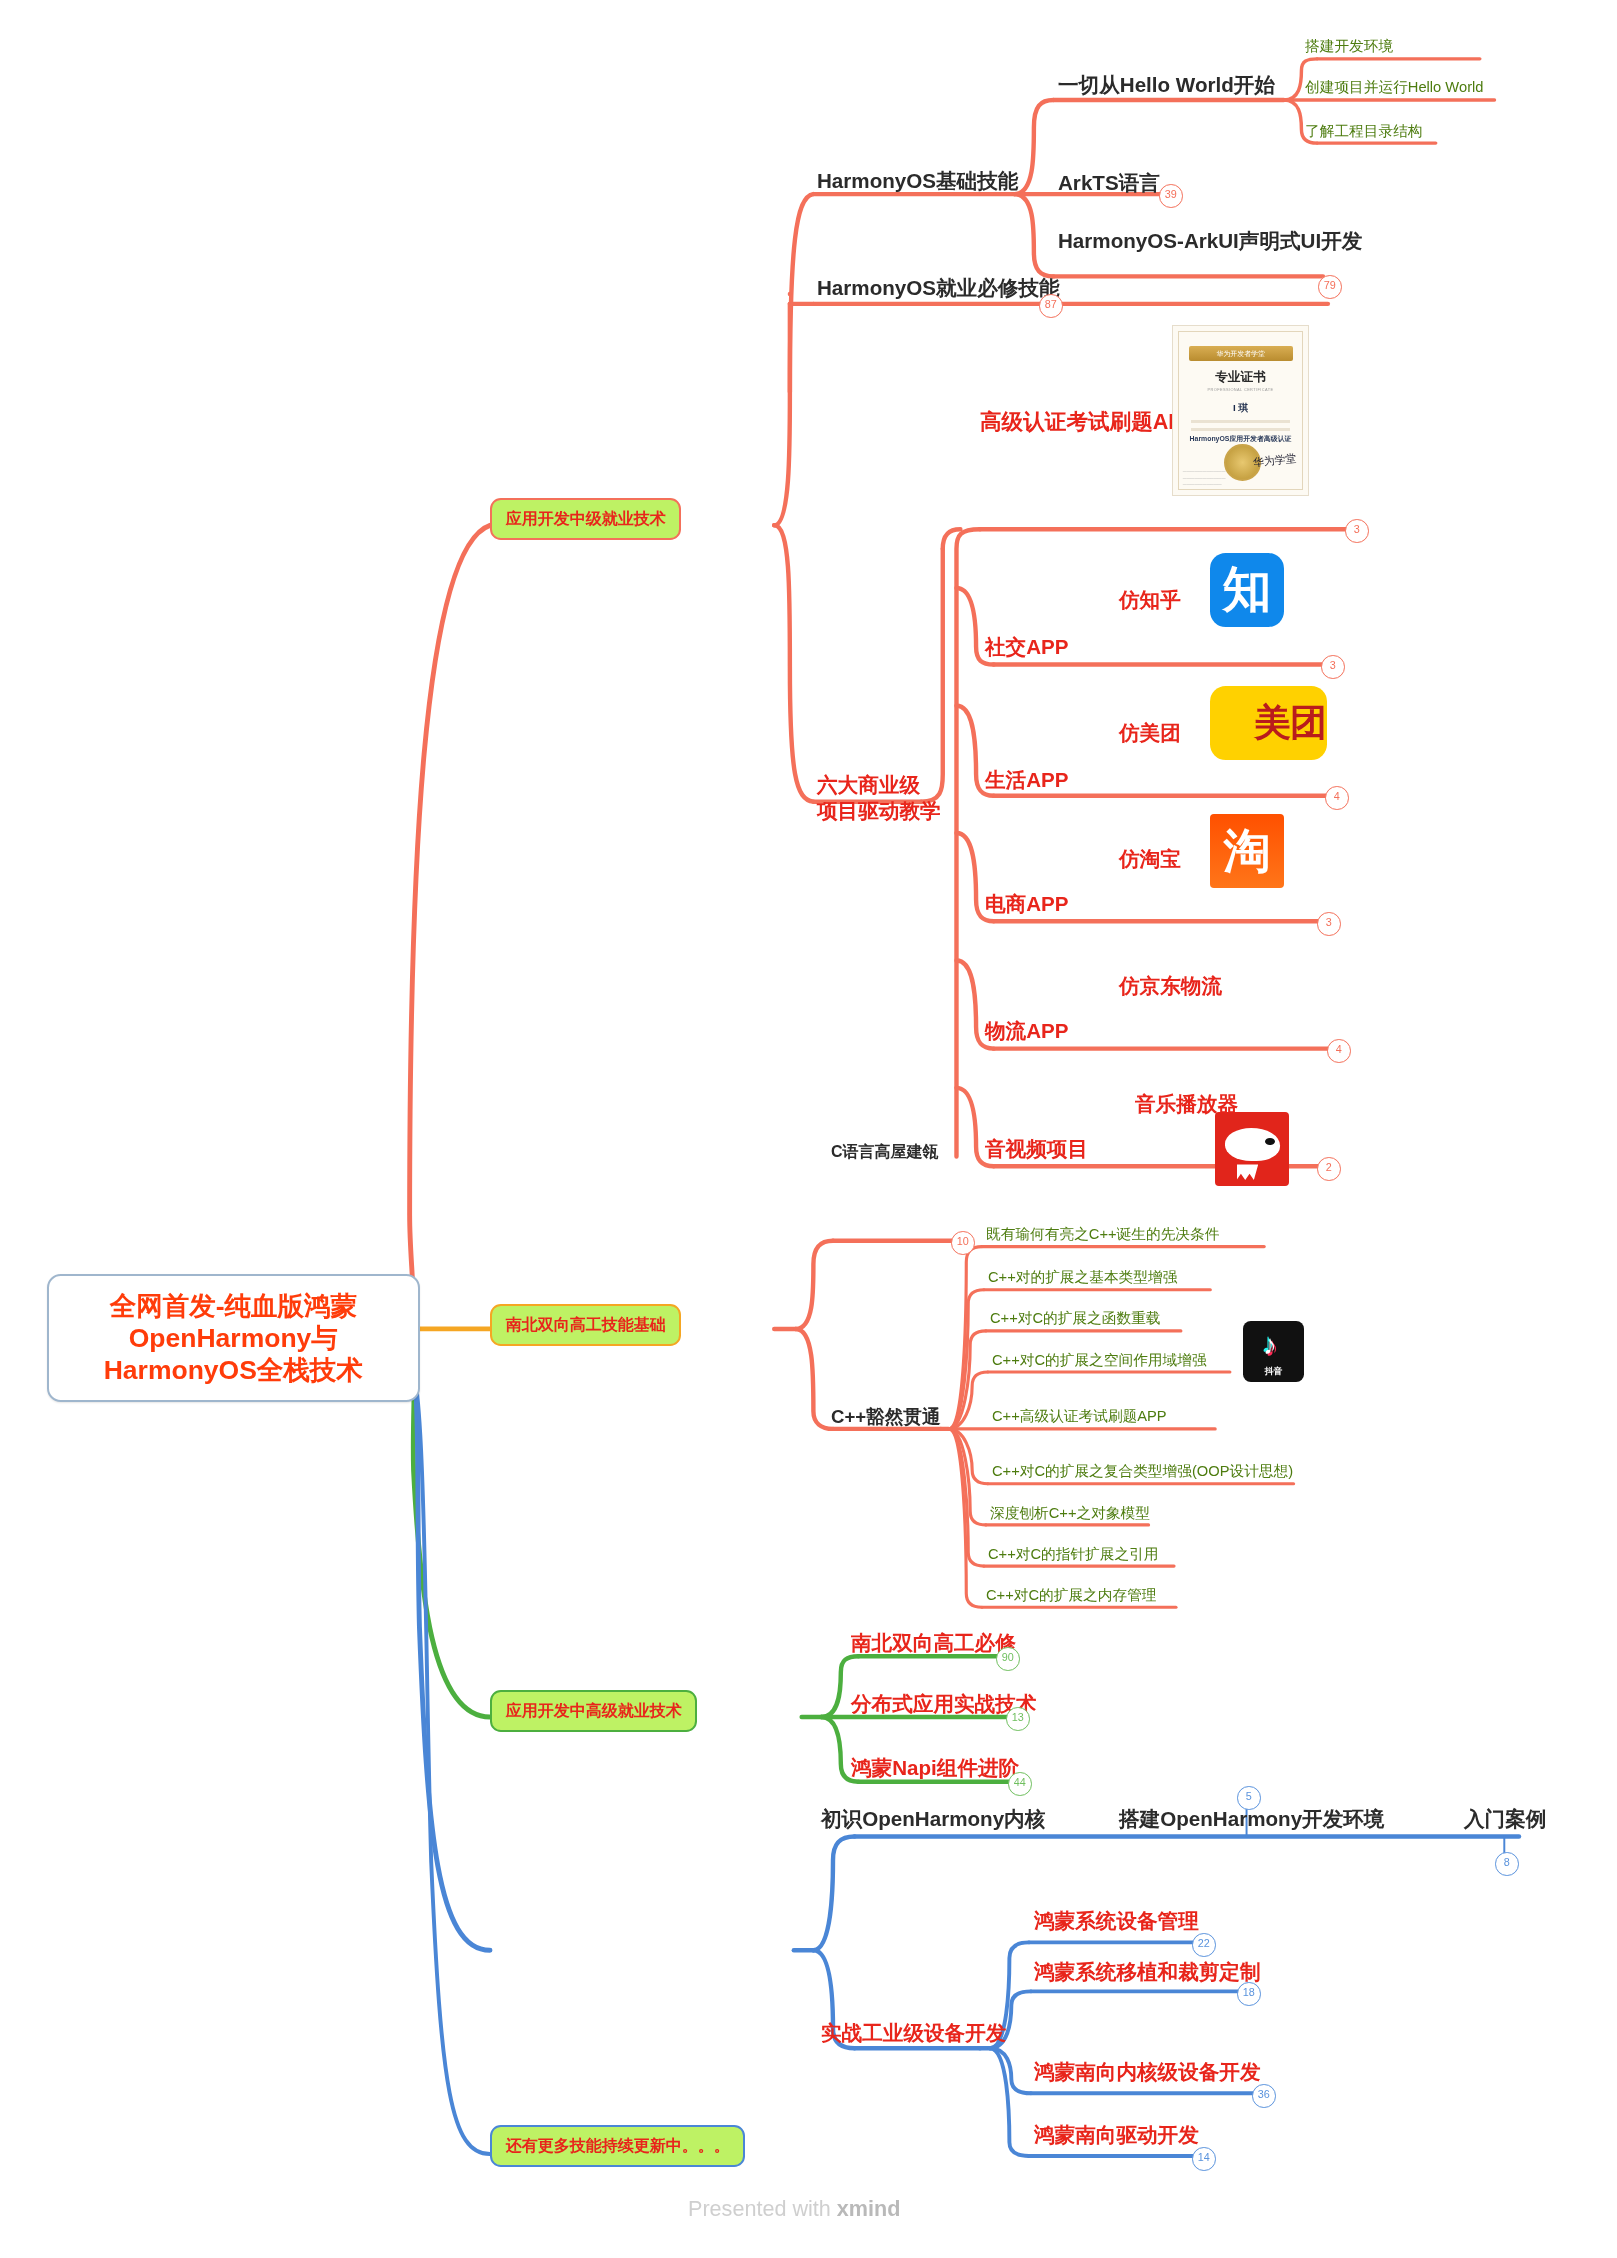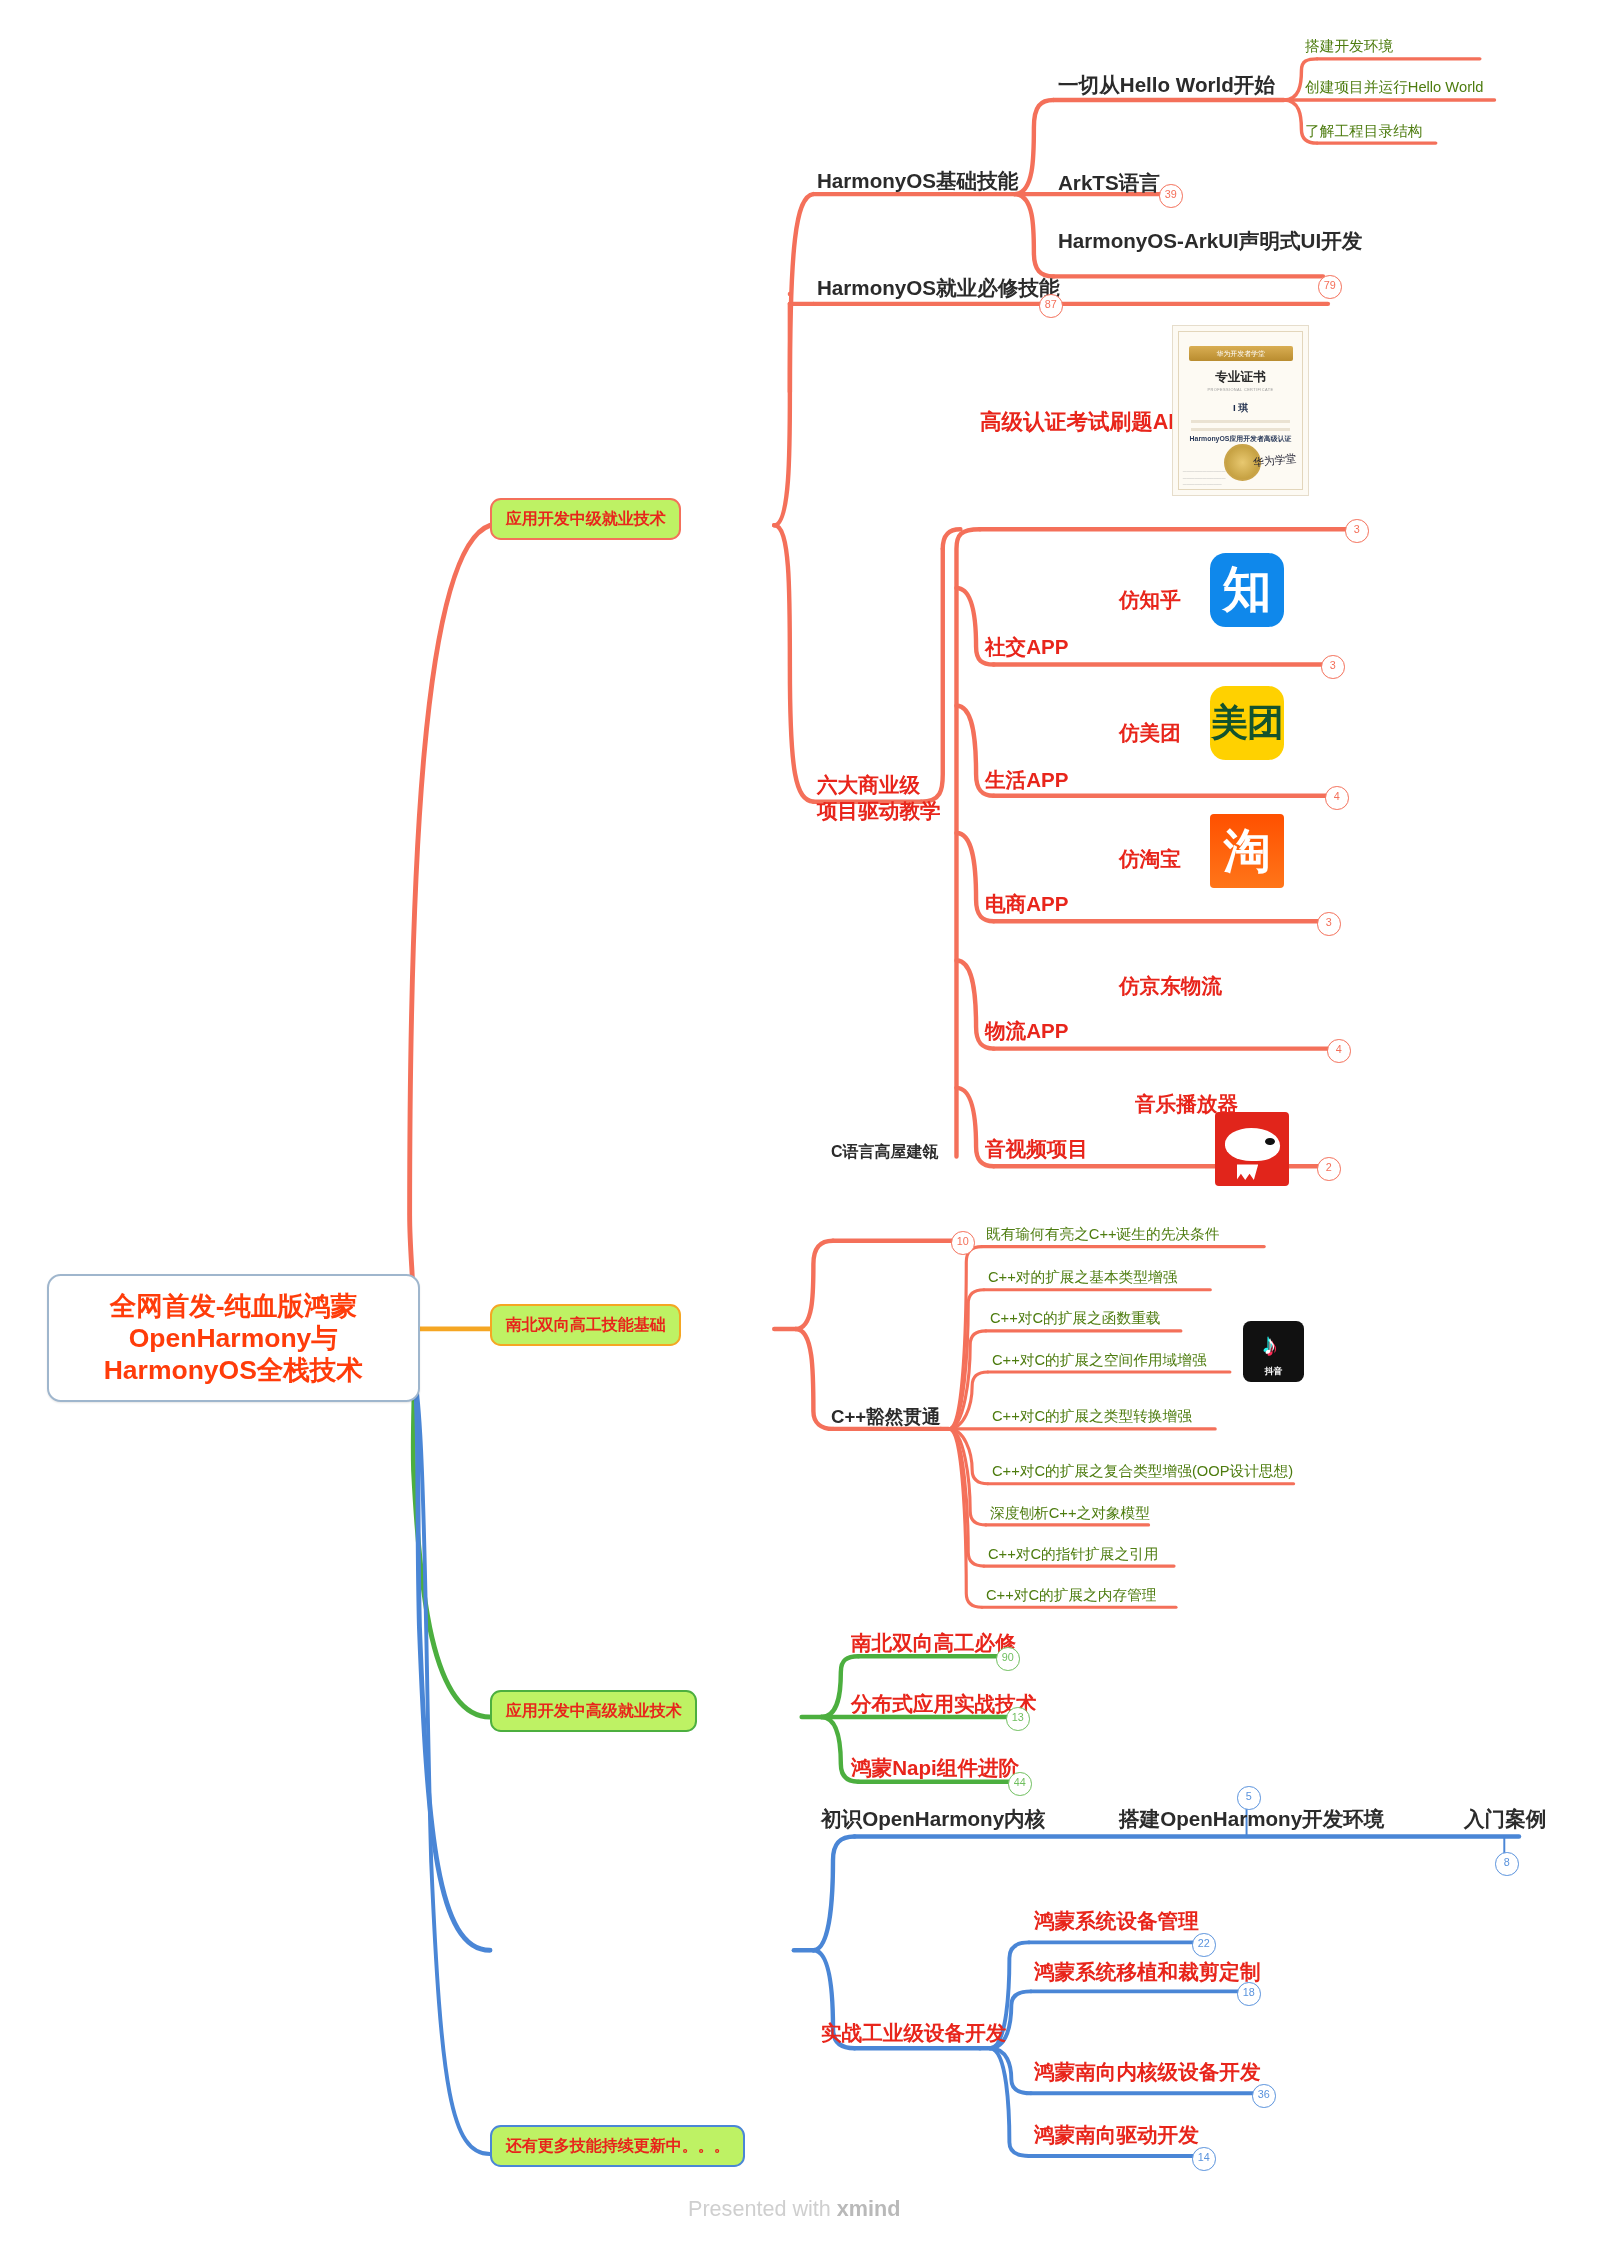--- a/index.html
+++ b/index.html
@@ -62,21 +62,21 @@
   .cert .seal{position:absolute;left:50%;margin-left:-16.7px;top:118px;width:33px;height:33px;
     border-radius:50%;background:radial-gradient(#e8c870,#b8912f);border:2px solid #caa44a;}
   .cert .sig{position:absolute;right:11.8px;bottom:27.4px;font-size:10.8px;color:#223;
     transform:rotate(-6deg);font-family:"DejaVu Serif",serif;}
   .cert .foot{position:absolute;left:9.8px;bottom:7.8px;font-size:3.9px;color:#9a9a9a;line-height:1.6;}
   .cert .frame{position:absolute;inset:4.9px;border:1px solid #e3d6bb;}
 
   .applogo{position:absolute;border-radius:15.7px;display:flex;align-items:center;
     justify-content:center;font-weight:bold;}
   .zhihu{width:74px;height:74px;background:#0f88eb;color:#fff;font-size:49px;}
-  .meituan{width:74px;height:74px;background:#ffd100;color:#14532d;font-size:37px;letter-spacing:-1px;}
+  .meituan{width:74px;height:74px;background:#ffd100;color:#b91c1c;font-size:37px;letter-spacing:-1px;padding-left:43px;}
   .taobao{width:74px;height:74px;background:linear-gradient(#ff5000,#ff7519);color:#fff;font-size:47px;border-radius:3.9px;}
   .jd{width:74px;height:74px;background:#e1251b;border-radius:3.9px;position:relative;}
   .jd .dog{position:absolute;left:9.8px;top:15.7px;width:55px;height:33px;background:#fff;
     border-radius:50% 55% 45% 50%;}
   .jd .eye{position:absolute;right:13.7px;top:25.5px;width:10.8px;height:7.8px;background:#111;border-radius:50%;}
   .jd .leg{position:absolute;left:21.6px;bottom:5.9px;width:21.6px;height:15.7px;background:#fff;
     clip-path:polygon(0 0,100% 0,80% 100%,60% 60%,40% 100%,20% 60%,0 100%);}
   .douyin{width:61px;height:61px;background:#111;border-radius:7.8px;position:relative;}
   .douyin .note{position:absolute;left:50%;top:9.8px;margin-left:-10.8px;font-size:27.4px;color:#fff;
     text-shadow:-2px -2px 0 #25f4ee,2px 2px 0 #fe2c55;line-height:1;}
@@ -370,21 +370,21 @@
 
   <div class="node lbl sub" style="left:986px;top:1225px;">
     <span>既有瑜何有亮之C++诞生的先决条件</span></div>
   <div class="node lbl sub" style="left:988px;top:1268px;">
     <span>C++对的扩展之基本类型增强</span></div>
   <div class="node lbl sub" style="left:990px;top:1309px;">
     <span>C++对C的扩展之函数重载</span></div>
   <div class="node lbl sub" style="left:992px;top:1351px;">
     <span>C++对C的扩展之空间作用域增强</span></div>
   <div class="node lbl sub" style="left:992px;top:1407px;">
-    <span>C++对C的扩展之类型转换增强</span></div>
+    <span>C++高级认证考试刷题APP</span></div>
   <div class="node lbl sub" style="left:992px;top:1462px;">
     <span>C++对C的扩展之复合类型增强(OOP设计思想)</span></div>
   <div class="node lbl sub" style="left:990px;top:1504px;">
     <span>深度刨析C++之对象模型</span></div>
   <div class="node lbl sub" style="left:988px;top:1545px;">
     <span>C++对C的指针扩展之引用</span></div>
   <div class="node lbl sub" style="left:986px;top:1586px;">
     <span>C++对C的扩展之内存管理</span></div>
 
   <div class="node boxnode green" style="left:490px;top:1690px;">

